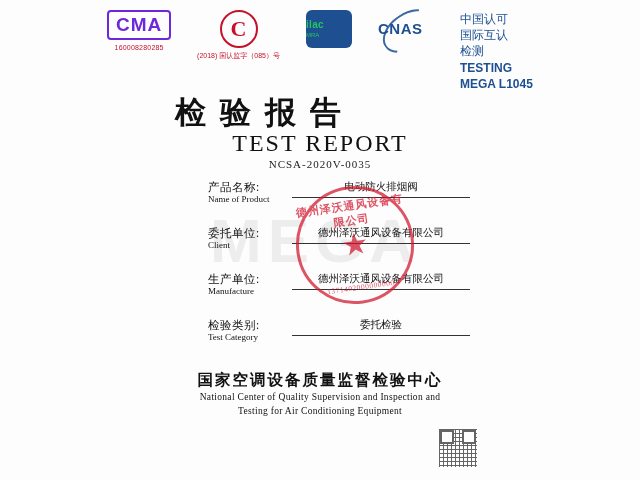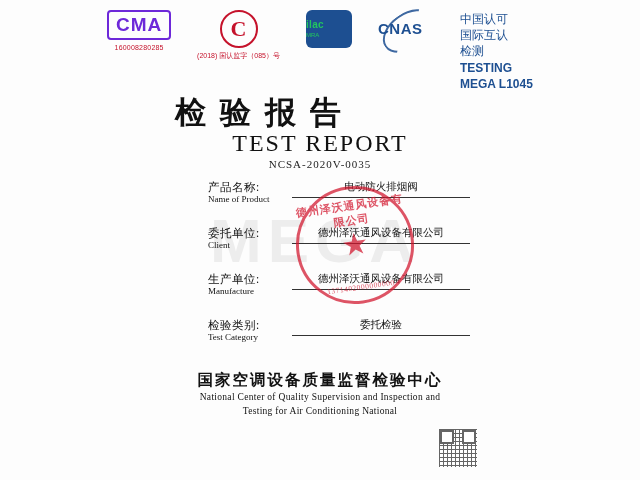--- a/index.html
+++ b/index.html
@@ -445,17 +445,17 @@
 
   <div class="seal">
     <div class="arc-top">德州泽沃通风设备有限公司</div>
     <div class="star">★</div>
     <div class="arc-bottom">1371402000000000</div>
   </div>
 
 
   <div class="org-cn">国家空调设备质量监督检验中心</div>
   <div class="org-en1">National Center of Quality Supervision and Inspection and</div>
-  <div class="org-en2">Testing for Air Conditioning National</div>
+  <div class="org-en2">Testing for Air Conditioning Equipment</div>
 
   <div class="qr"></div>
 
 </div>
 
 </body></html>

